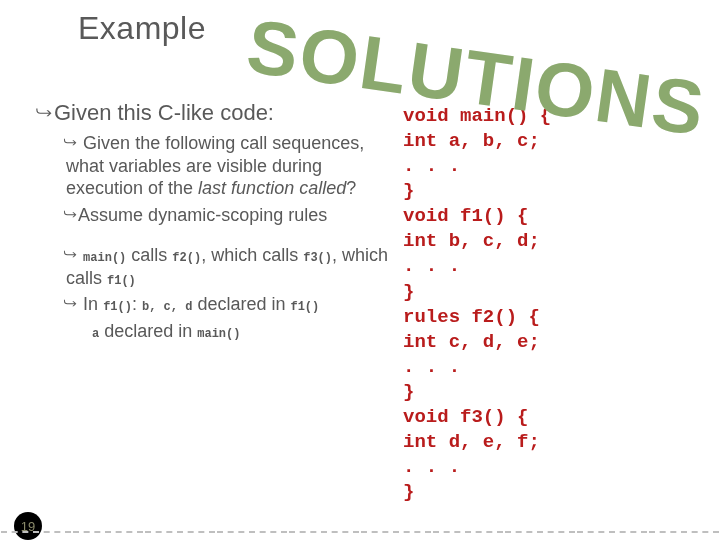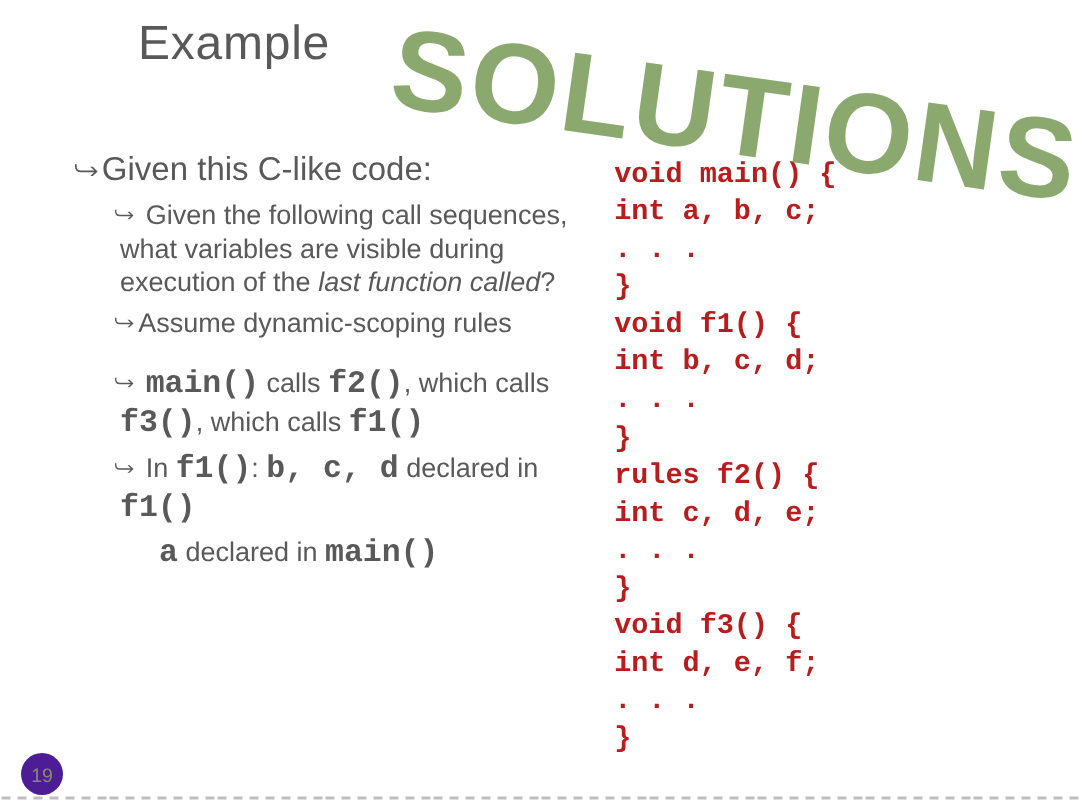--- a/index.html
+++ b/index.html
@@ -1,30 +1,30 @@
 <!DOCTYPE html>
 <html><head>
 <meta charset="utf-8">
 <style>
   * { box-sizing: border-box; margin: 0; padding: 0; }
   html, body { width: 720px; height: 540px; font-family: Arial, Helvetica, sans-serif; background: #fff; color: #595959; overflow: hidden; }
-  .slide { width: 720px; height: 540px; position: relative; padding: 10px 0 0 14px; }
+  .slide { width: 720px; height: 540px; position: relative; padding: 10px 0 0 0; }
   .title-row { padding-left: 78px; position: relative; height: 90px; }
   .example { font-size: 32px; color: #595959; letter-spacing: 0.5px; }
   .solutions { position: absolute; left: 254px; top: -8px; font-size: 76px; font-weight: bold; color: #8ba96e; transform: rotate(8deg); transform-origin: left top; letter-spacing: 2px; font-family: Arial, Helvetica, sans-serif; }
   .body { display: flex; padding: 0 20px 0 40px; }
   .left { flex: 1.1; padding-right: 8px; }
   .right { flex: 0.92; font-family: "Courier New", monospace; font-size: 19px; line-height: 1.32; color: #b91c1c; font-weight: bold; padding-top: 4px; }
   .b1 { font-size: 22px; margin-bottom: 6px; }
   .b2 { font-size: 18px; padding-left: 26px; margin-bottom: 4px; line-height: 1.25; }
   .b3 { font-size: 18px; padding-left: 52px; margin-bottom: 2px; line-height: 1.25; }
-  .mono { font-family: "Courier New", monospace; font-weight: bold; font-size: 21px; }
+  .mono { font-family: "Courier New", monospace; font-weight: bold; font-size: 12px; }
   .bullet::before { content: "\2935"; display: inline-block; transform: rotate(-90deg) scaleX(-1); margin-right: 4px; color: #595959; font-size: 0.9em; position: relative; top: -1px; }
   .gap { height: 14px; }
-  .pagenum { position: absolute; left: 14px; bottom: 10px; width: 28px; height: 28px; border-radius: 50%; background: #4c1d95; color: #8a8a6a; font-size: 13px; display:flex; align-items:center; justify-content:center; }
+  .pagenum { position: absolute; left: 14px; bottom: 0; width: 28px; height: 28px; border-radius: 50%; background: #000000; color: #8a8a6a; font-size: 13px; display:flex; align-items:center; justify-content:center; }
   .dashbar { position: absolute; left: 0; bottom: 0; width: 720px; height: 9px; display:flex; }
   .dashbar div { flex:1; border-top: 2px dashed #bfbfbf; margin: 0 1px; }
   i.em { font-style: italic; }
 </style>
 </head>
 <body>
 
 <div class="slide">
 
   <div class="title-row">

